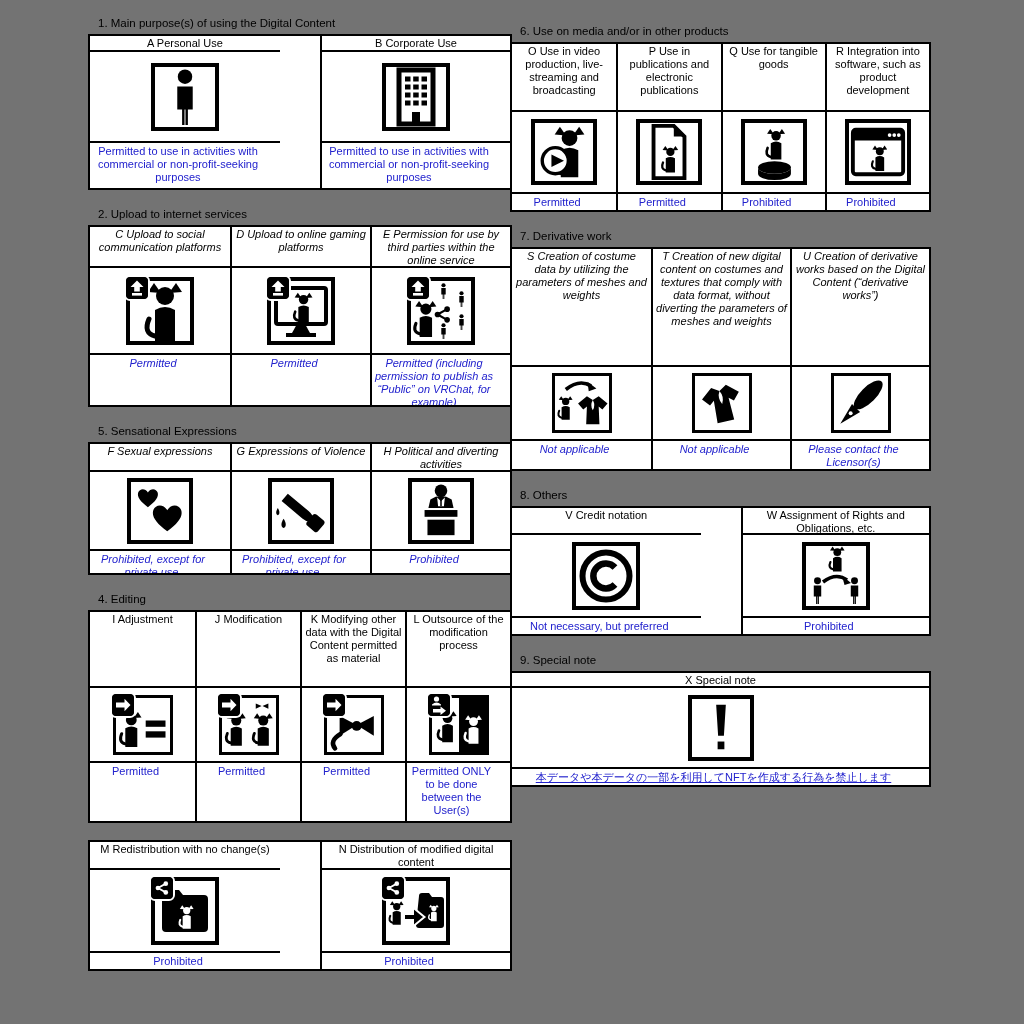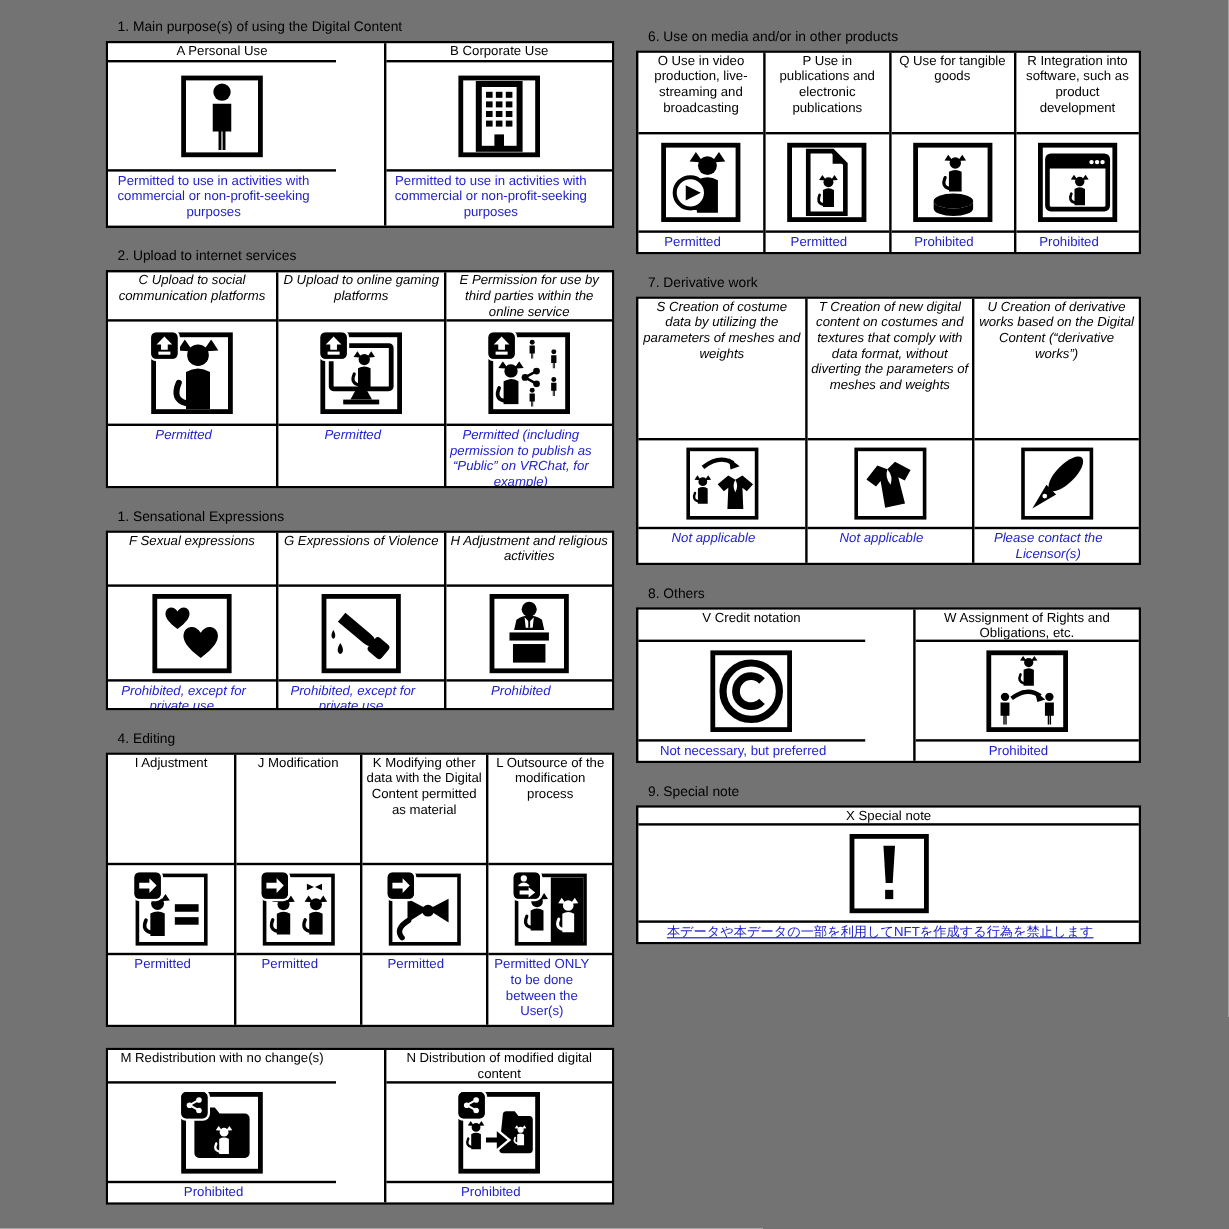--- a/index.html
+++ b/index.html
@@ -1,37 +1,37 @@
 <!DOCTYPE html>
 <html><head>
 <meta charset="utf-8">
 <style>
   html,body{margin:0;padding:0;background:#fff;font-family:"Liberation Sans",sans-serif;color:#000;}
   .page{position:relative;width:1024px;height:1024px;background:#737373;overflow:hidden;}
   .col{position:absolute;top:0;}
   .col-left{left:88px;width:424px;padding-top:16px;}
-  .col-right{left:530px;width:421px;padding-top:24px;}
+  .col-right{left:510px;width:421px;padding-top:24px;}
   .section{margin-bottom:17px;}
   .sec-title{font-size:11.5px;line-height:14px;padding-left:10px;margin-bottom:4px;color:#000;}
   .tbl{display:grid;border:2px solid #000;background:#fff;}
   .cols-1{grid-template-columns:1fr;}
   .cols-2{grid-template-columns:1fr 1fr;gap:40px;}
   .cols-3{grid-template-columns:1fr 1fr 1fr;font-style:italic;}
   .cols-4{grid-template-columns:1fr 1fr 1fr 1fr;}
   .cell{display:flex;flex-direction:column;min-width:0;}
   .cell + .cell{border-left:2px solid #000;}
   .hdr{box-sizing:border-box;border-bottom:2px solid #000;font-size:11px;line-height:13px;text-align:center;padding:1px 3px 0 3px;overflow:hidden;}
   .ic{box-sizing:border-box;display:flex;align-items:center;justify-content:center;}
   .st{box-sizing:border-box;border-top:2px solid #000;font-size:11px;line-height:13px;text-align:center;color:#2121cd;padding:2px 17px 0 3px;overflow:hidden;}
   .st.u{text-decoration:underline;}
   
   .s1 .hdr{height:16px}.s1 .ic{height:89px}.s1 .st{height:47px}
   .s2 .hdr{height:41px}.s2 .ic{height:85px}.s2 .st{height:52px}
-  .s3 .hdr{height:45px}.s3 .ic{height:77px}.s3 .st{height:24px}
-  .s4 .hdr{height:92px}.s4 .ic{height:73px}.s4 .st{height:60px}
+  .s3 .hdr{height:28px}.s3 .ic{height:77px}.s3 .st{height:24px}
+  .s4 .hdr{height:76px}.s4 .ic{height:73px}.s4 .st{height:60px}
   .s5 .hdr{height:28px}.s5 .ic{height:81px}.s5 .st{height:18px}
   .s6 .hdr{height:68px}.s6 .ic{height:80px}.s6 .st{height:18px}
   .s7 .hdr{height:118px}.s7 .ic{height:72px}.s7 .st{height:30px}
   .s8 .hdr{height:27px}.s8 .ic{height:81px}.s8 .st{height:18px}
   .s9 .hdr{height:15px}.s9 .ic{height:79px}.s9 .st{height:18px}
   .icon-box{position:relative;width:68px;height:68px;border:4px solid #000;background:#fff;box-sizing:border-box;}
   .s4 .icon-box,.s7 .icon-box{width:60px;height:60px;border-width:3.5px;}
   .s3 .icon-box,.s6 .icon-box,.s9 .icon-box{width:66px;height:66px;}
   .icon-box > .g{position:absolute;left:0;top:0;width:100%;height:100%;color:#000;}
   .badge{position:absolute;top:-6px;left:-6px;width:22px;height:22px;border:2px solid #fff;border-radius:6px;background:#000;}
@@ -171,21 +171,21 @@
                 <rect x="6" y="16" width="10" height="2.6" fill="#fff"></rect>
               </svg>
             </div>
           </div>
           <div class="st">Permitted (including permission to publish as “Public” on VRChat, for example)</div>
         </div>
       </div>
     </div>
 
     <div class="section s3">
-      <div class="sec-title">1. Sensational Expressions</div>
+      <div class="sec-title">5. Sensational Expressions</div>
       <div class="tbl cols-3">
         <div class="cell">
           <div class="hdr">F Sexual expressions</div>
           <div class="ic">
             <div class="icon-box">
               <svg class="g" viewBox="0 0 60 60">
                 <use href="#hrt" x="6" y="5" width="23" height="22"></use>
                 <use href="#hrt" x="21" y="21" width="33" height="31"></use>
               </svg>
             </div>
@@ -202,21 +202,21 @@
                   <rect x="42" y="22.5" width="15" height="15" rx="3" fill="#000"></rect>
                 </g>
                 <path fill="#000" d="M12,38 C15,42.5 15,46.5 12,47.5 C9,46.5 9,42.5 12,38 Z"></path>
                 <path fill="#000" d="M6,27 C8.2,30.5 8.2,33.5 6,34.5 C3.8,33.5 3.8,30.5 6,27 Z"></path>
               </svg>
             </div>
           </div>
           <div class="st">Prohibited, except for private use.</div>
         </div>
         <div class="cell">
-          <div class="hdr">H Adjustment and religious activities</div>
+          <div class="hdr">H Political and diverting activities</div>
           <div class="ic">
             <div class="icon-box">
               <svg class="g" viewBox="0 0 60 60">
                 <circle cx="30" cy="9" r="6.5" fill="#000"></circle>
                 <path fill="#000" d="M19,18 q11,-7 22,0 l2,9 h-26 z"></path>
                 <path fill="#fff" d="M26,16 l4,4 4,-4 -1,9 h-6 z"></path>
                 <rect x="29.2" y="17" width="1.6" height="8" fill="#000"></rect>
                 <rect x="13" y="29" width="34" height="7" fill="#000"></rect>
                 <rect x="16" y="39" width="28" height="16" fill="#000"></rect>
               </svg>

